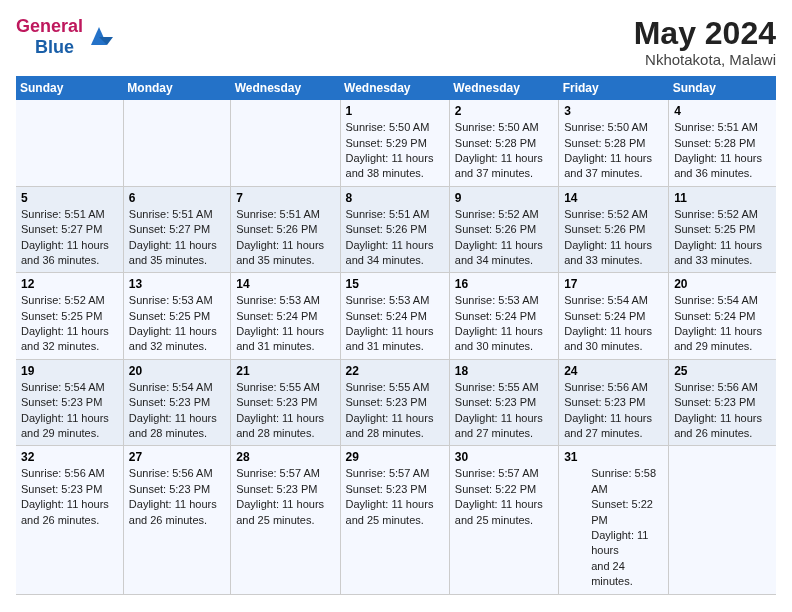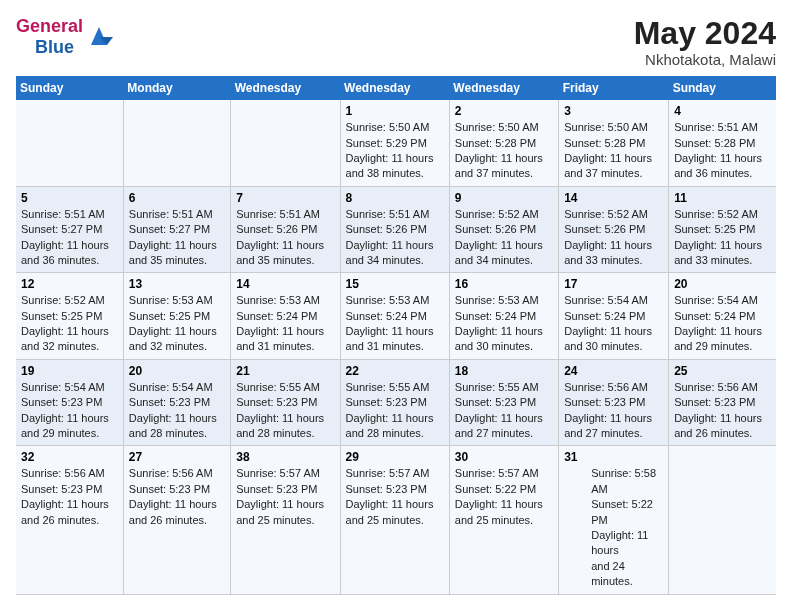--- a/index.html
+++ b/index.html
@@ -321,21 +321,21 @@
 and 26 minutes.</div>
         </td>
         <td>
           <span class="day-num">27</span>
           <div class="day-info" style="white-space: pre-line;">Sunrise: 5:56 AM
 Sunset: 5:23 PM
 Daylight: 11 hours
 and 26 minutes.</div>
         </td>
         <td>
-          <span class="day-num">38</span>
+          <span class="day-num">28</span>
           <div class="day-info" style="white-space: pre-line;">Sunrise: 5:57 AM
 Sunset: 5:23 PM
 Daylight: 11 hours
 and 25 minutes.</div>
         </td>
         <td>
           <span class="day-num">29</span>
           <div class="day-info" style="white-space: pre-line;">Sunrise: 5:57 AM
 Sunset: 5:23 PM
 Daylight: 11 hours

